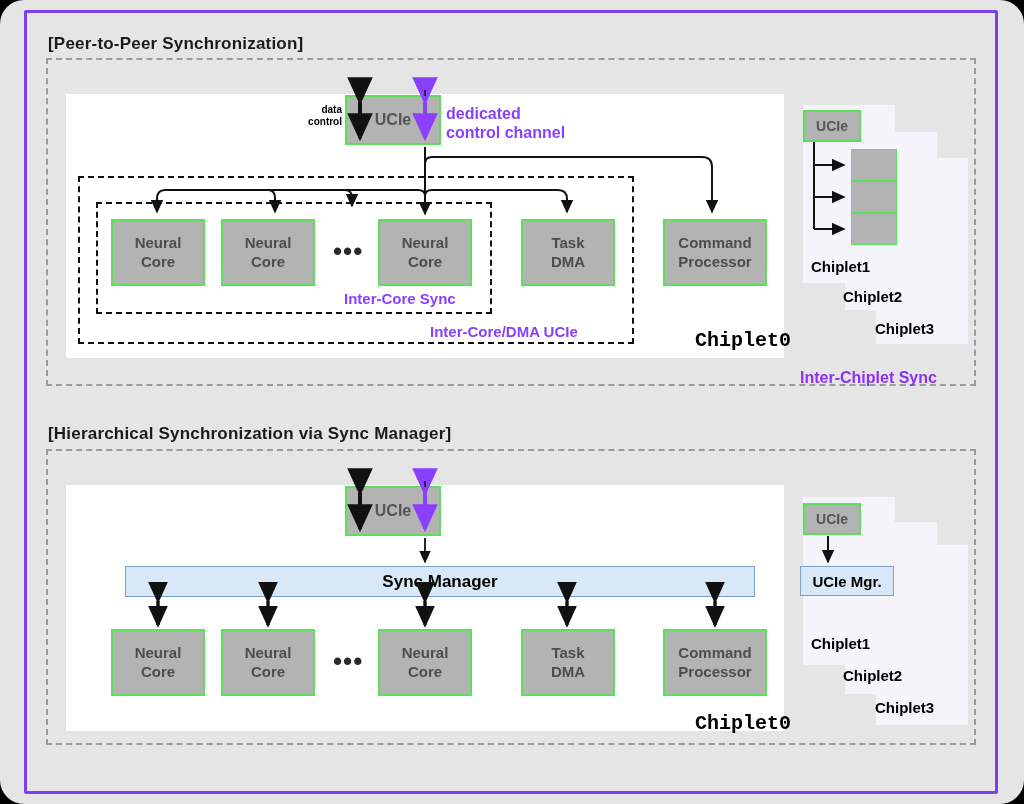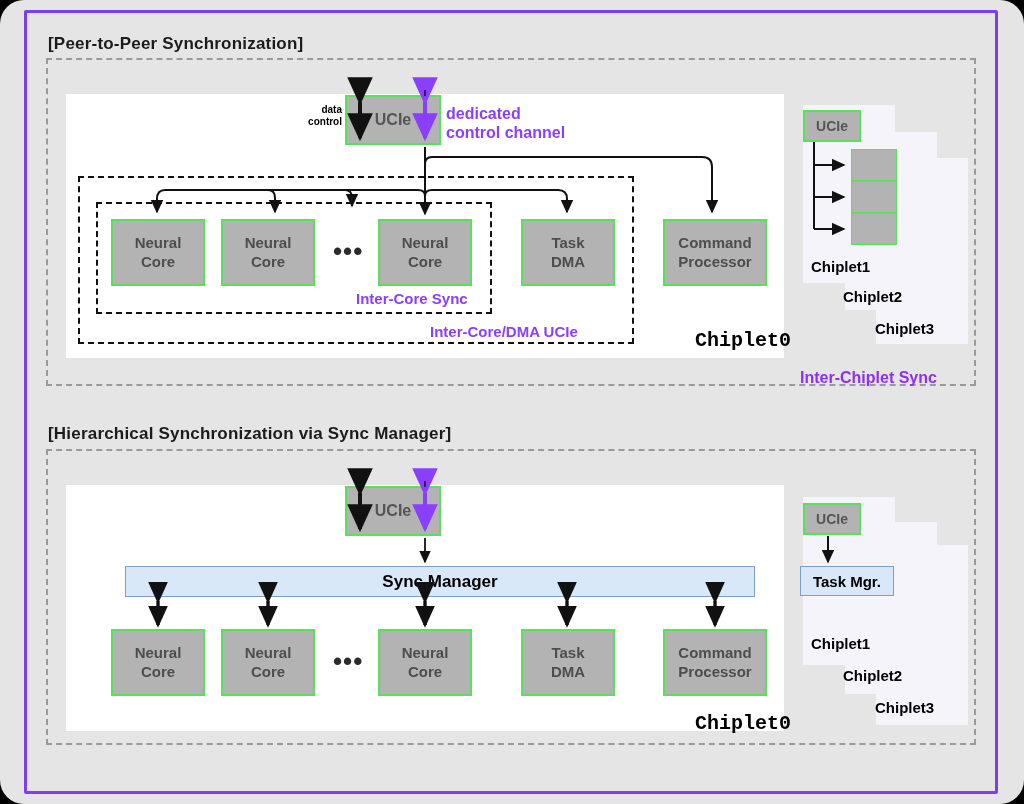--- a/index.html
+++ b/index.html
@@ -71,21 +71,21 @@
   </div>
 
   <div class="lbl lbl-purple" style="left:446px;top:104px;">
     <div>dedicated</div>
     <div>control channel</div>
   </div>
 
   <div class="dashed-region" style="left:78px;top:176px;width:556px;height:168px;border-color:#111;border-width:2px;"></div>
   <div class="dashed-region" style="left:96px;top:202px;width:396px;height:112px;border-color:#111;border-width:2px;"></div>
 
-  <div class="lbl lbl-purple-b" style="left:344px;top:290px;margin-left:12px;">Inter-Core Sync</div>
+  <div class="lbl lbl-purple-b" style="left:344px;top:290px;">Inter-Core Sync</div>
   <div class="lbl lbl-purple-b" style="left:430px;top:323px;">Inter-Core/DMA UCIe</div>
 
   <div class="unit" style="left:111px;top:219px;width:94px;height:67px;">
     <span>Neural</span>
     <span>Core</span>
   </div>
   <div class="unit" style="left:221px;top:219px;width:94px;height:67px;">
     <span>Neural</span>
     <span>Core</span>
   </div>
@@ -163,21 +163,21 @@
   <div class="lbl lbl-chip" style="left:695px;top:712px;">Chiplet0</div>
 
   <div class="chipcard" style="left:876px;top:545px;width:92px;height:180px;"></div>
   <div class="chipcard" style="left:845px;top:522px;width:92px;height:172px;"></div>
   <div class="chipcard" style="left:803px;top:497px;width:92px;height:168px;"></div>
 
   <div class="mini-ucie" style="left:803px;top:503px;width:58px;height:32px;">
     <span>UCIe</span>
   </div>
   <div class="mini-sync" style="left:800px;top:566px;width:94px;height:30px;">
-    <span>Task Mgr.</span>
+    <span>UCIe Mgr.</span>
   </div>
 
   <div class="chiplbl" style="left:811px;top:635px;">Chiplet1</div>
   <div class="chiplbl" style="left:843px;top:667px;">Chiplet2</div>
   <div class="chiplbl" style="left:875px;top:699px;">Chiplet3</div>
 
   <svg class="overlay" viewBox="0 0 1024 804">
     <defs>
       <marker id="ah" markerWidth="9" markerHeight="9" refX="6.2" refY="3.2" orient="auto">
         <path d="M0,0 L7,3.2 L0,6.4 z" fill="#111"></path>

